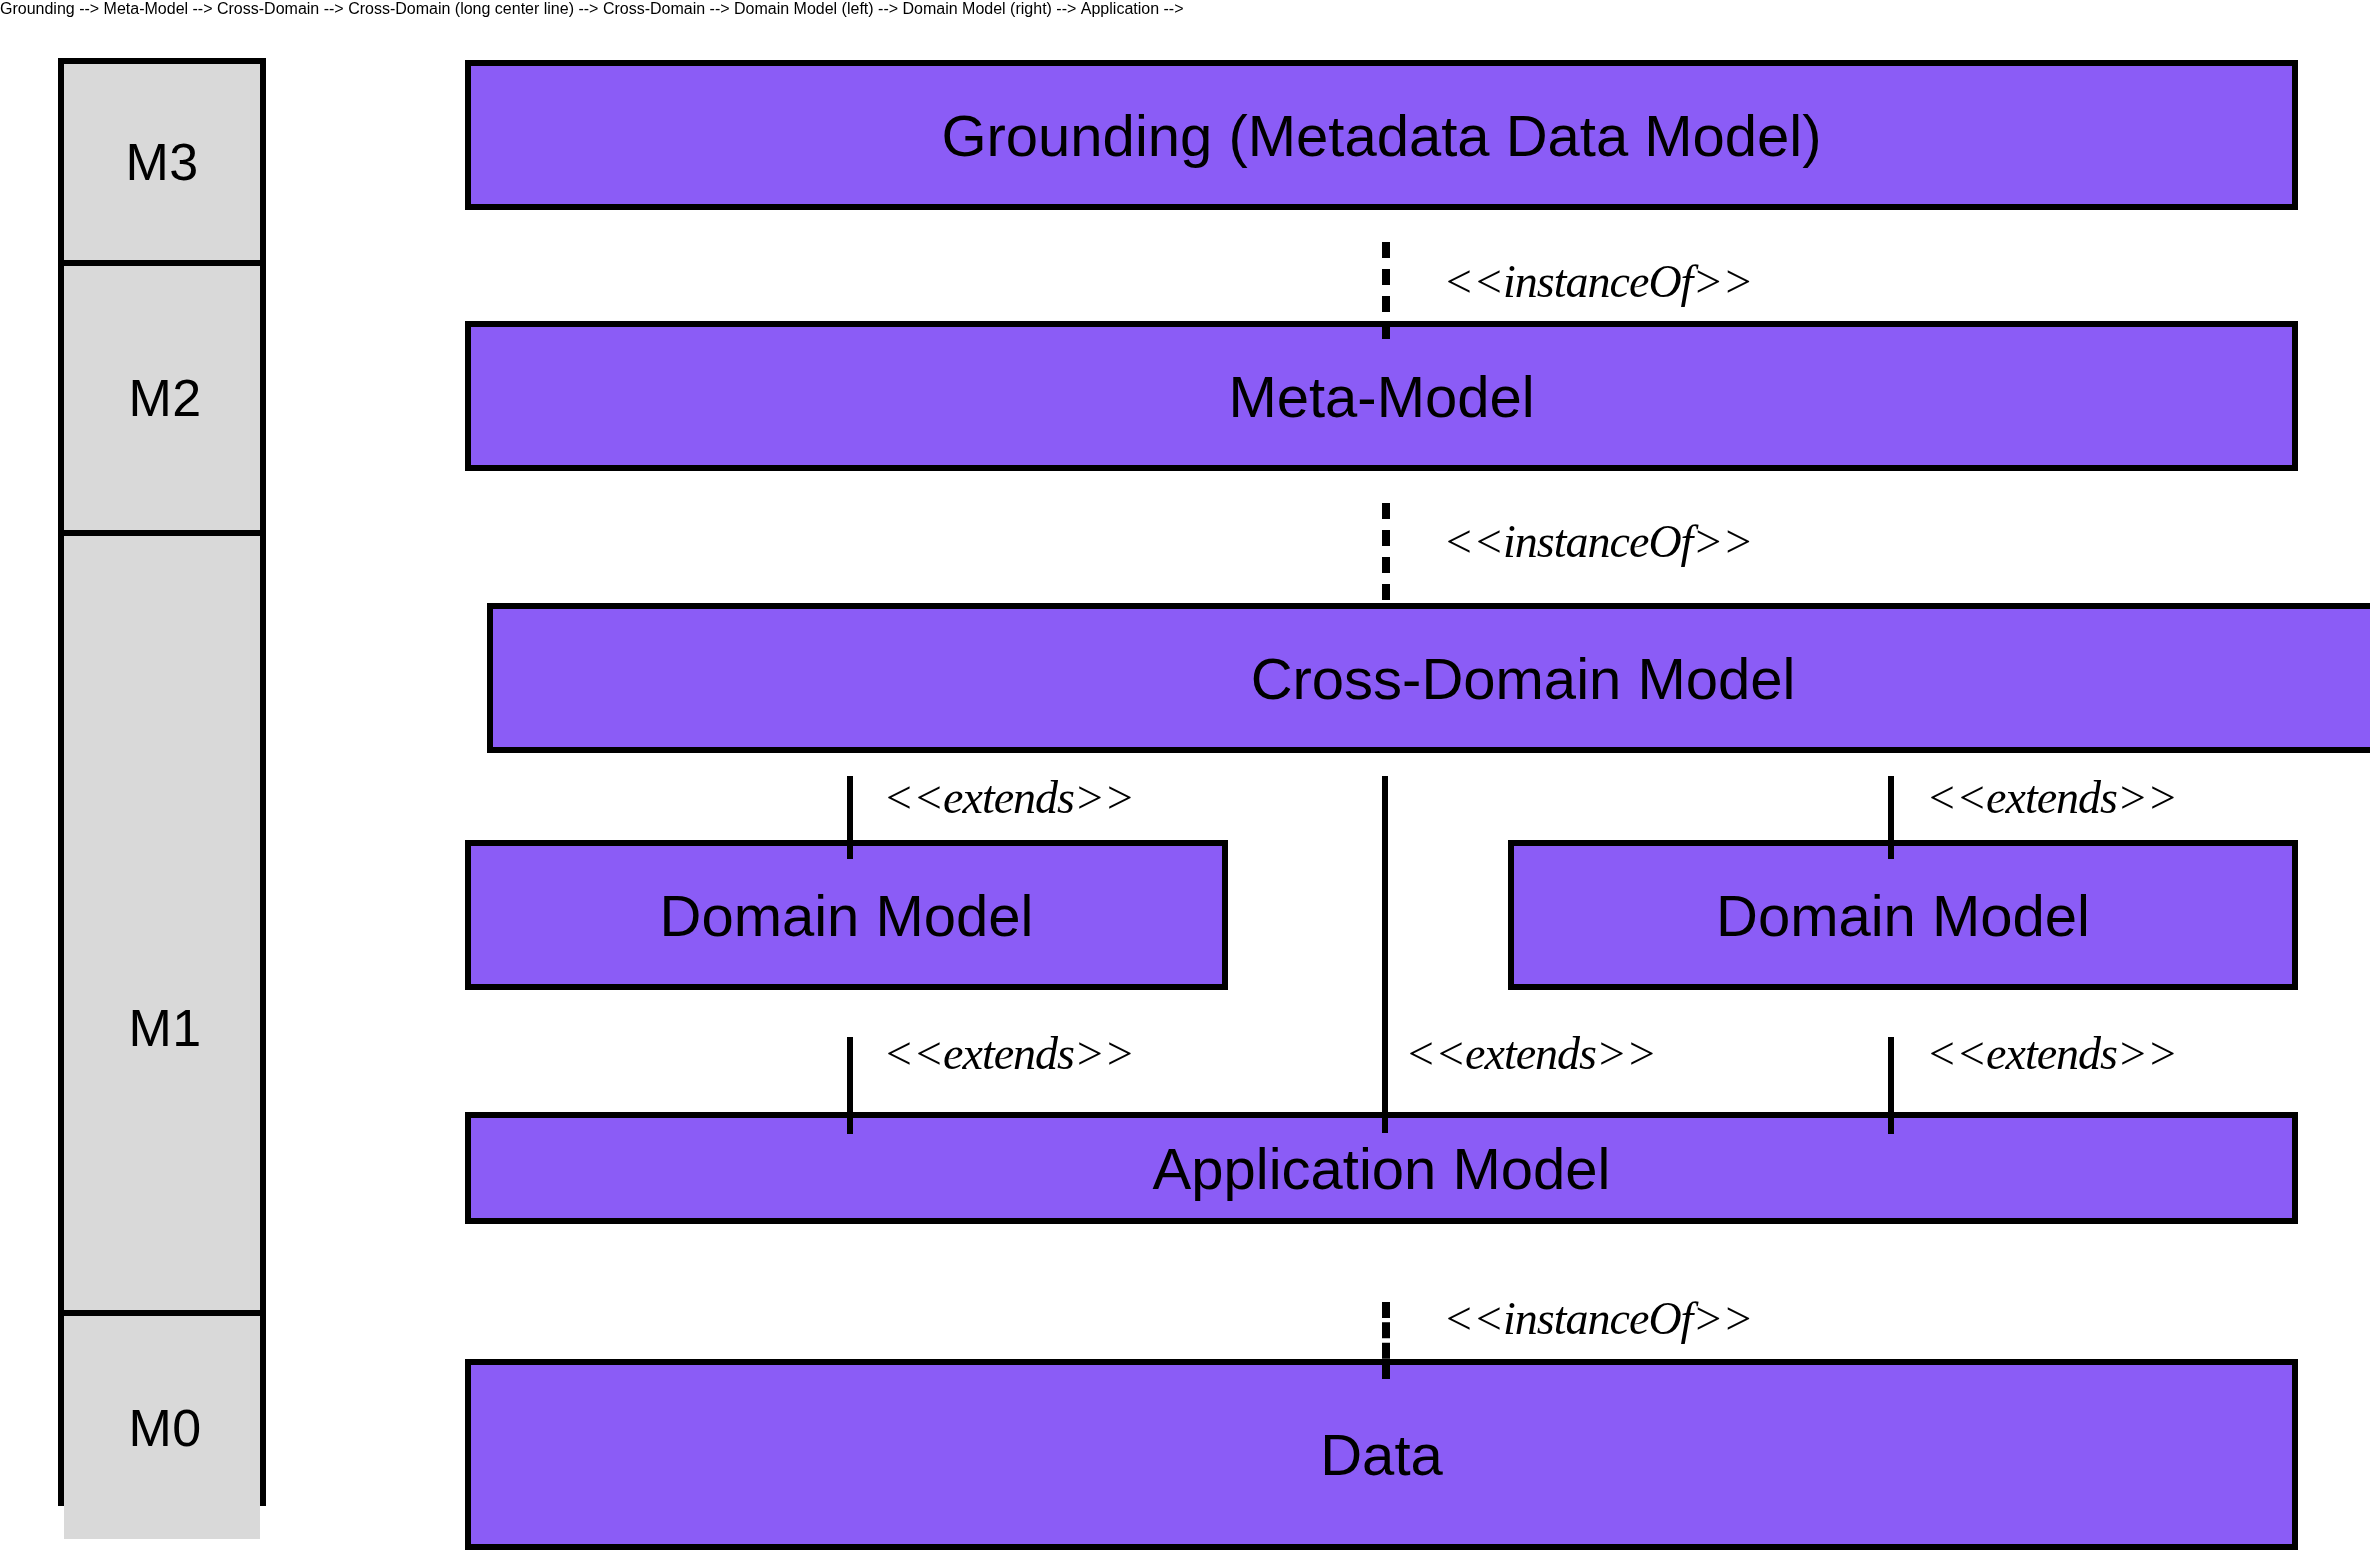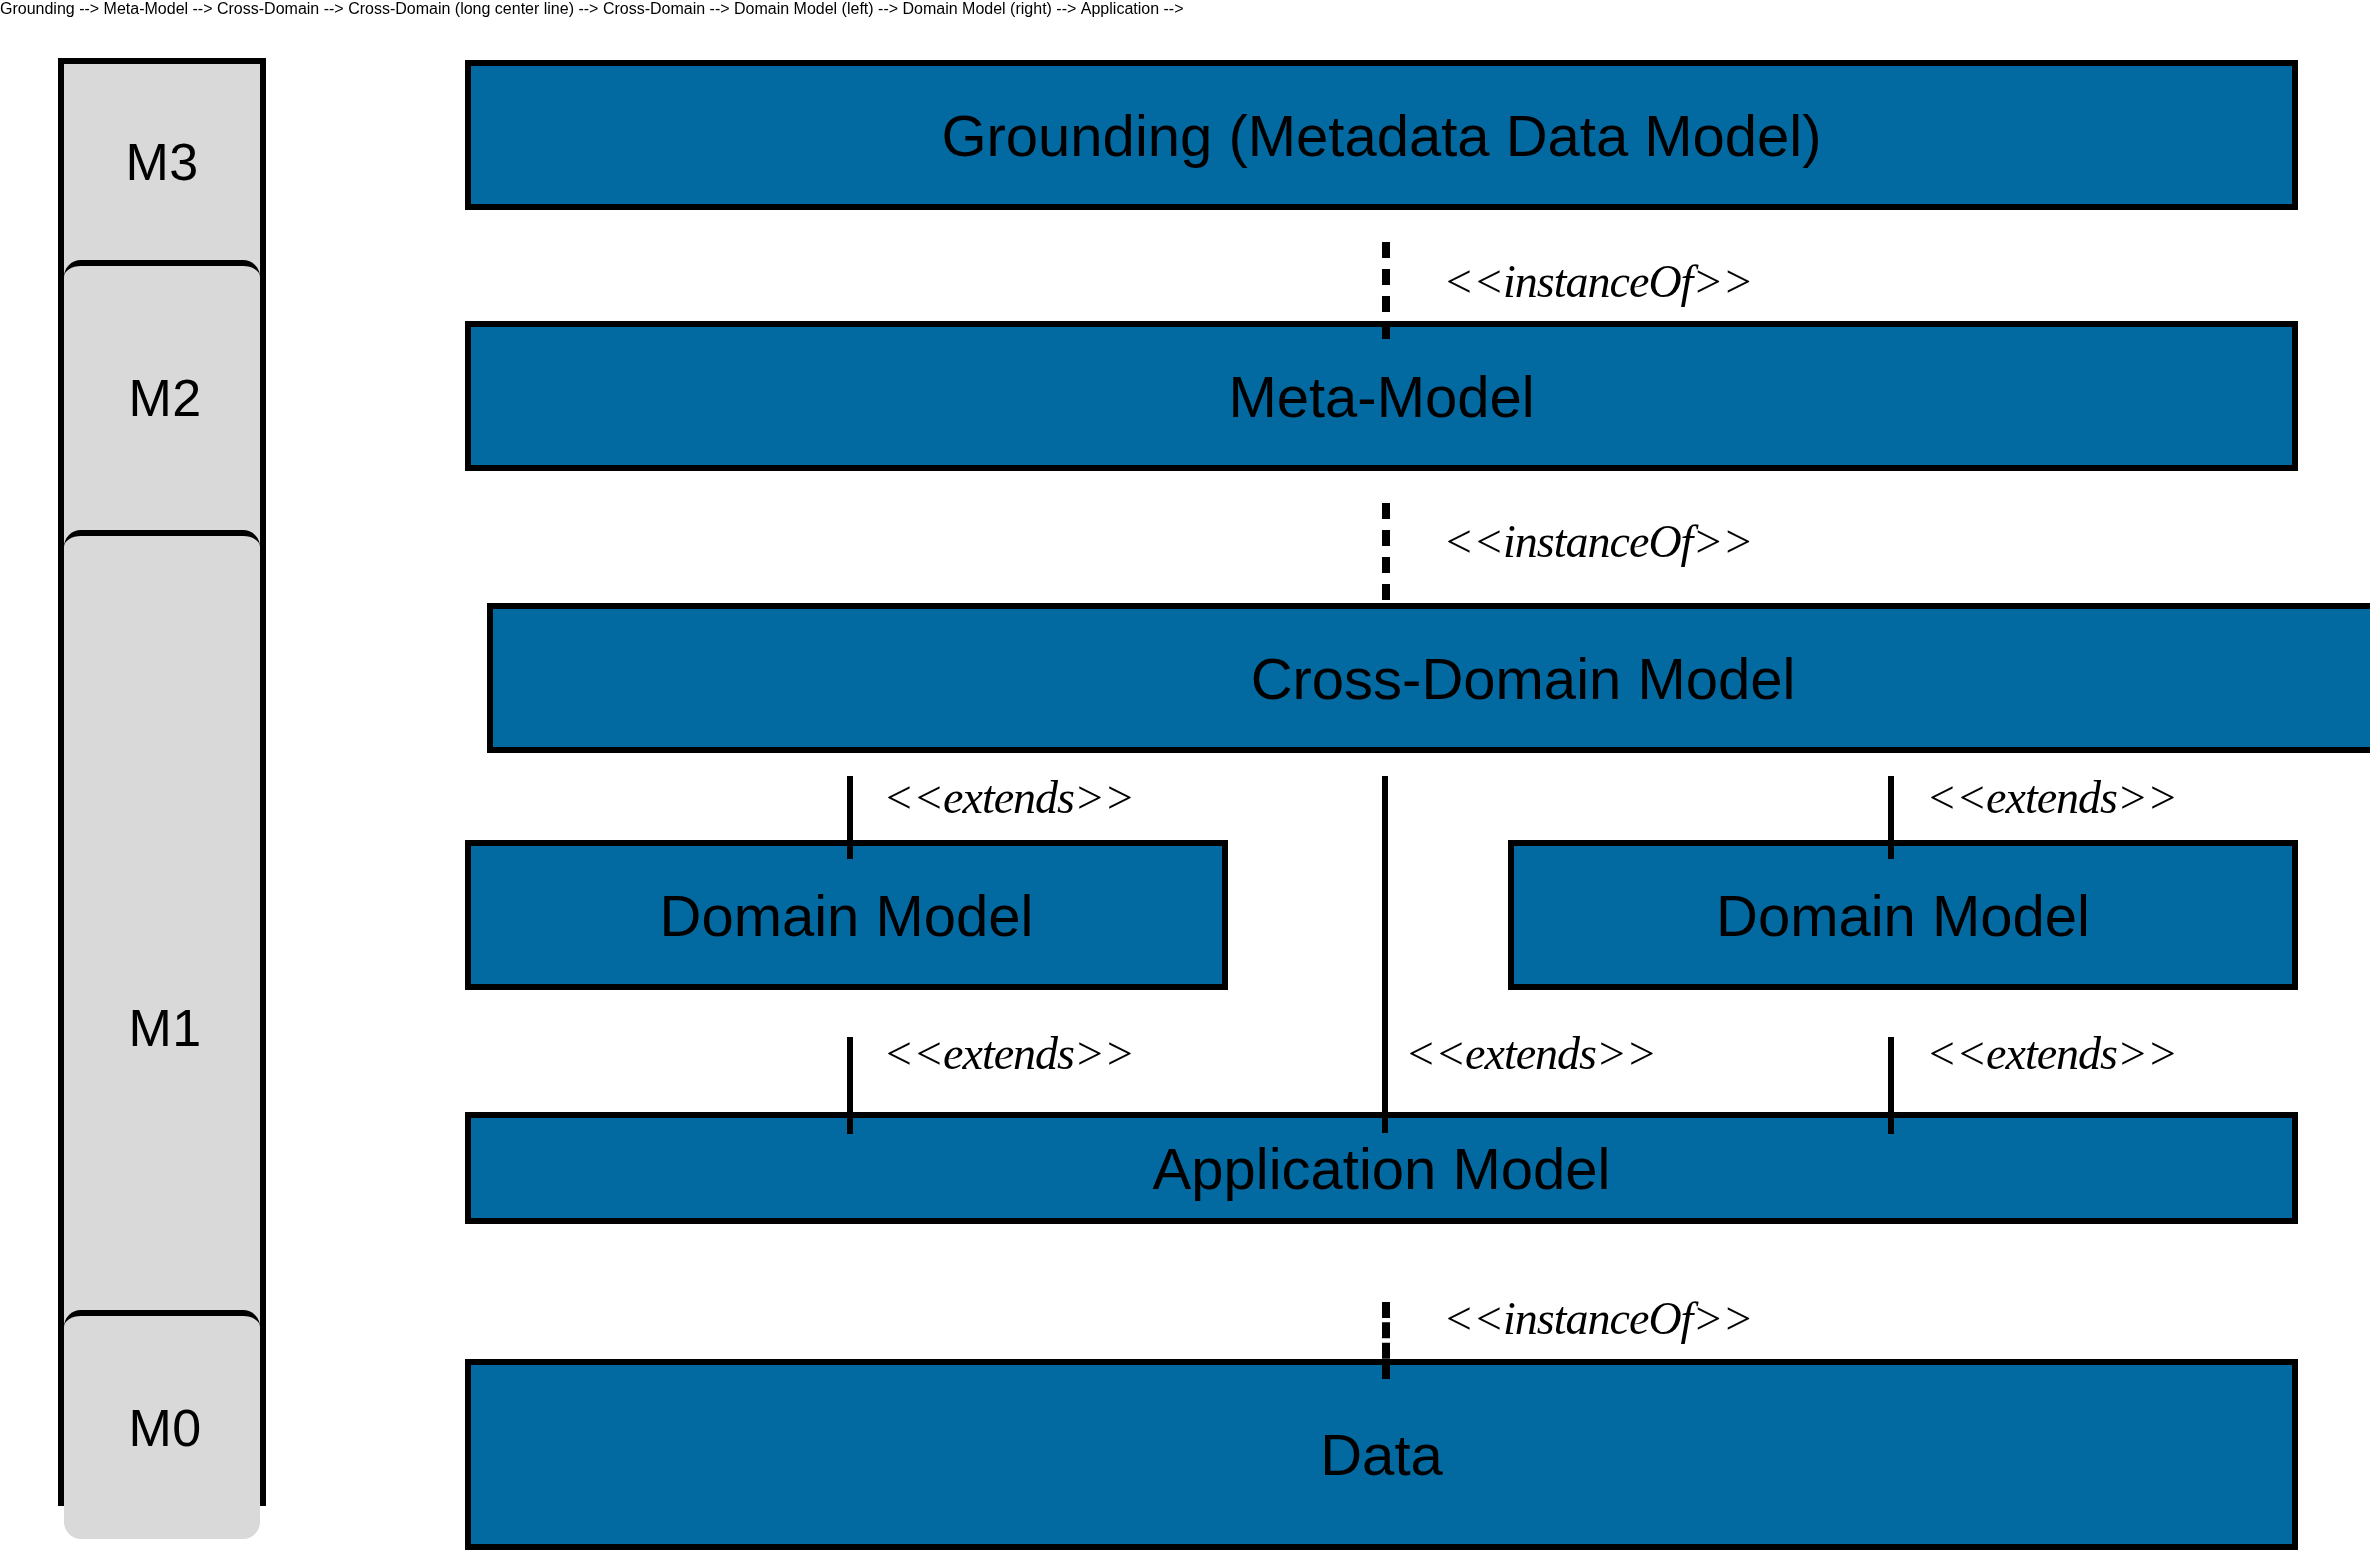--- a/index.html
+++ b/index.html
@@ -3,26 +3,26 @@
 <meta charset="utf-8">
 <style>
   html,body{margin:0;padding:0;background:#ffffff;}
   body{width:2370px;height:1559px;position:relative;font-family:"Liberation Sans",sans-serif;overflow:hidden;}
   #stage{position:absolute;left:0;top:0;width:2370px;height:1559px;}
 
   
   .levels{position:absolute;left:58px;top:58px;width:208px;height:1448px;
           border:6.8px solid #000;box-sizing:border-box;background:#d9d9d9;}
   .level{position:absolute;left:0;width:100%;box-sizing:border-box;
-         display:flex;align-items:center;justify-content:center;background:#d9d9d9;border-radius:17px;}
+         display:flex;align-items:center;justify-content:center;background:#d9d9d9;}
   .level + .level{border-top:6.8px solid #000;padding-left:6px;}
   .level span{font-size:52px;color:#000;font-family:"Liberation Sans",sans-serif;letter-spacing:0.5px;}
 
   
-  .box{position:absolute;border:6.8px solid #000;box-sizing:border-box;background:#0369a1;
+  .box{position:absolute;border:6.8px solid #000;box-sizing:border-box;background:#8b5cf6;
        display:flex;align-items:center;justify-content:center;}
   .box span{font-size:58px;color:#000;font-family:"Liberation Sans",sans-serif;white-space:nowrap;}
 
   
   .conn{position:absolute;}
   .vline{position:absolute;width:0;border-left:6.8px solid #000;}
   .vline.dashed{border-left-style:dashed;border-left-width:8.7px;}
   .head{position:absolute;width:0;height:0;}
   .stereo{position:absolute;font-family:Liberation Serif, serif;font-style:italic;
           font-size:46px;color:#000;white-space:nowrap;letter-spacing:-1px;}

